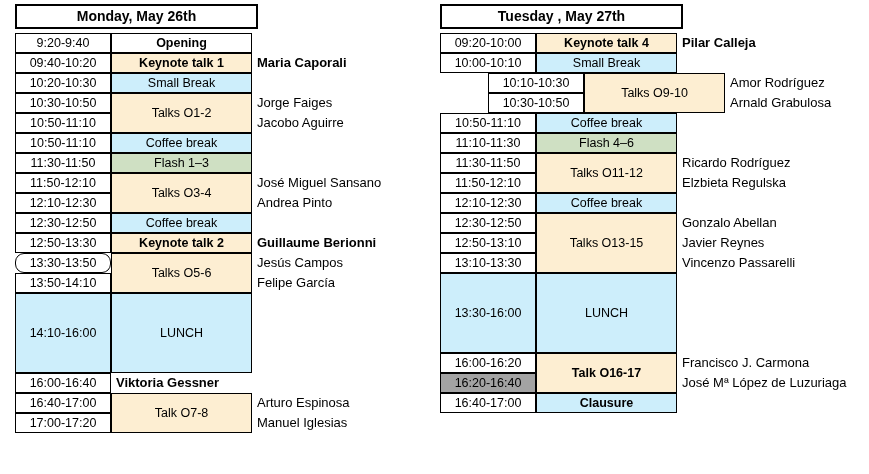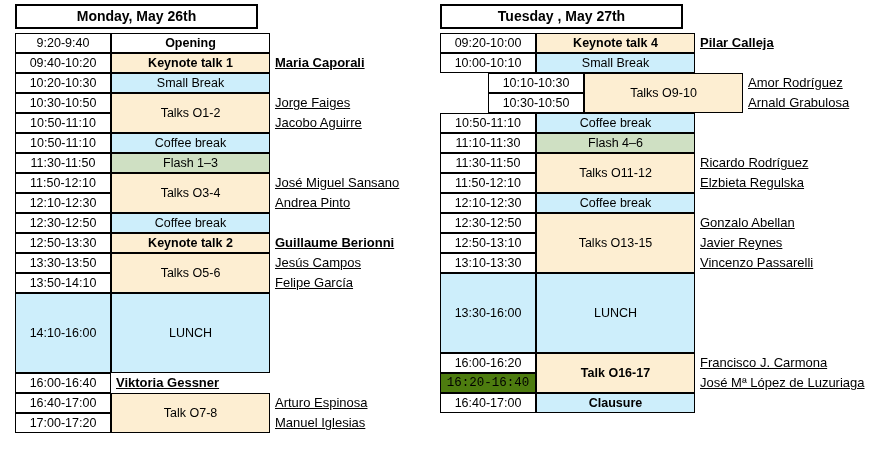--- a/index.html
+++ b/index.html
@@ -54,34 +54,33 @@
     justify-content: center;
     text-align: center;
     padding: 0 2px;
   }
   .time {
     width: 96px;
     min-height: 20px;
     font-size: 12.5px;
   }
   .ev {
-    width: 159px;
+    width: 141px;
     min-height: 20px;
     font-size: 12.5px;
   }
   .bold { font-weight: bold; }
   .speakers {
     margin-left: 5px;
     display: flex;
     flex-direction: column;
     justify-content: center;
     font-size: 13px;
     line-height: 20px;
     white-space: nowrap;
-    text-decoration: underline;
   }
   .speakers .sp { height: 20px; display: flex; align-items: center; }
   .speakers .sp.bold { font-weight: bold; }
   .tall { min-height: 80px; }
   .right-offset { margin-left: 12px; }
   .left-offset { margin-left: 9px; }
   .row-wrap { display: flex; flex-direction: row; align-items: stretch; }
 </style>
 </head>
 <body>
@@ -156,21 +155,21 @@
           <div style="display: flex; flex-direction: column;">
             <div class="cell time" style="background: rgb(255, 255, 255);">12:50-13:30</div>
           </div>
           <div class="cell ev bold" style="background: rgb(253, 238, 210); min-height: 20px;">Keynote talk 2</div>
           <div class="speakers">
             <div class="sp bold">Guillaume Berionni</div>
           </div>
         </div>
         <div class="row-wrap">
           <div style="display: flex; flex-direction: column;">
-            <div class="cell time" style="background: rgb(255, 255, 255);">13:30-13:50</div>
+            <div class="cell time" style="background: rgb(255, 255, 255); border-radius: 9px;">13:30-13:50</div>
             <div class="cell time" style="background: rgb(255, 255, 255);">13:50-14:10</div>
           </div>
           <div class="cell ev" style="background: rgb(253, 238, 210); min-height: 40px;">Talks O5-6</div>
           <div class="speakers">
             <div class="sp">Jesús Campos</div>
             <div class="sp">Felipe García</div>
           </div>
         </div>
         <div class="row-wrap">
           <div style="display: flex; flex-direction: column;">
@@ -273,21 +272,21 @@
         </div>
         <div class="row-wrap">
           <div style="display: flex; flex-direction: column;">
             <div class="cell time tall" style="background: rgb(205, 238, 251); min-height: 80px;">13:30-16:00</div>
           </div>
           <div class="cell ev" style="background: rgb(205, 238, 251); min-height: 80px;">LUNCH</div>
         </div>
         <div class="row-wrap">
           <div style="display: flex; flex-direction: column;">
             <div class="cell time" style="background: rgb(255, 255, 255);">16:00-16:20</div>
-            <div class="cell time" style="background: #4d7c0f; font-family: Liberation Mono, monospace;">16:20-16:40</div>
+            <div class="cell time" style="background: #a3a3a3;">16:20-16:40</div>
           </div>
           <div class="cell ev" style="background: rgb(253, 238, 210); min-height: 40px; font-weight: bold;">Talk O16-17</div>
           <div class="speakers">
             <div class="sp">Francisco J. Carmona</div>
             <div class="sp">José Mª López de Luzuriaga</div>
           </div>
         </div>
         <div class="row-wrap">
           <div style="display: flex; flex-direction: column;">
             <div class="cell time" style="background: rgb(255, 255, 255);">16:40-17:00</div>

